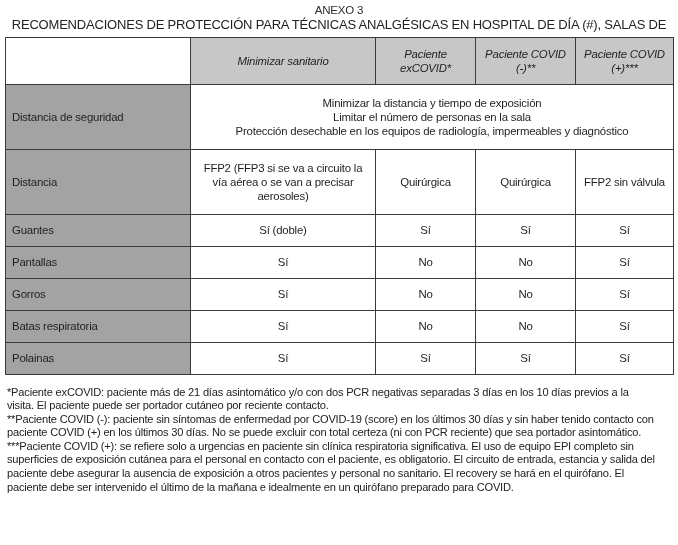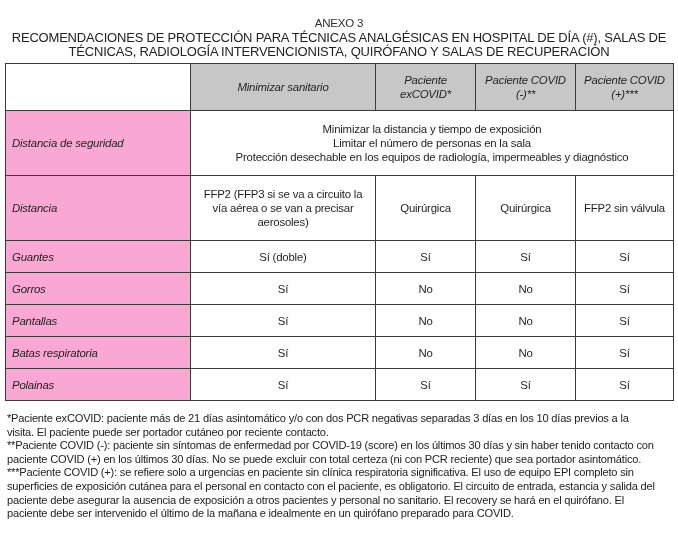--- a/index.html
+++ b/index.html
@@ -10,21 +10,21 @@
     color: #1f1f1f;
   }
   .page {
     position: relative;
     width: 678px;
     height: 545px;
     background: #ffffff;
     overflow: hidden;
   }
   .title-block {
-    padding-top: 17px;
+    padding-top: 4px;
     text-align: center;
     letter-spacing: -0.2px;
   }
   .annex {
     font-size: 11.5px;
     color: #2e2e2e;
     margin-bottom: 2px;
   }
   .title-line {
     font-size: 13px;
@@ -50,22 +50,21 @@
     background: #ffffff;
   }
   th.colhead {
     background: #c7c7c7;
     font-style: italic;
     font-weight: normal;
     text-align: center;
     height: 42px;
   }
   td.rowlabel {
-    background: #f9a8d4;
-    font-style: italic;
+    background: #a3a3a3;
     text-align: left;
     padding-left: 9px;
     margin-top: 8px;
   }
   td.data {
     text-align: center;
     background: #ffffff;
     margin-top: 14px;
   }
   tr.tall td { height: 60px; }
@@ -83,21 +82,20 @@
   .footnotes p { margin: 0; }
 </style>
 </head>
 <body>
 
 <div class="page">
 
   <div class="title-block">
     <div class="annex">ANEXO 3</div>
     <div class="title-line">RECOMENDACIONES DE PROTECCIÓN PARA TÉCNICAS ANALGÉSICAS EN HOSPITAL DE DÍA (#), SALAS DE</div>
-    <div class="title-line">TÉCNICAS, RADIOLOGÍA INTERVENCIONISTA, QUIRÓFANO Y SALAS DE RECUPERACIÓN</div>
   </div>
 
   <table class="rec">
     <colgroup>
       <col style="width:185px">
       <col style="width:185px">
       <col style="width:100px">
       <col style="width:100px">
       <col style="width:98px">
     </colgroup>
@@ -130,29 +128,29 @@
 
     <tr class="short">
       <td class="rowlabel">Guantes</td>
       <td class="data">Sí (doble)</td>
       <td class="data">Sí</td>
       <td class="data">Sí</td>
       <td class="data">Sí</td>
     </tr>
 
     <tr class="short">
-      <td class="rowlabel">Gorros</td>
+      <td class="rowlabel">Pantallas</td>
       <td class="data">Sí</td>
       <td class="data">No</td>
       <td class="data">No</td>
       <td class="data">Sí</td>
     </tr>
 
     <tr class="short">
-      <td class="rowlabel">Pantallas</td>
+      <td class="rowlabel">Gorros</td>
       <td class="data">Sí</td>
       <td class="data">No</td>
       <td class="data">No</td>
       <td class="data">Sí</td>
     </tr>
 
     <tr class="short">
       <td class="rowlabel">Batas respiratoria</td>
       <td class="data">Sí</td>
       <td class="data">No</td>

